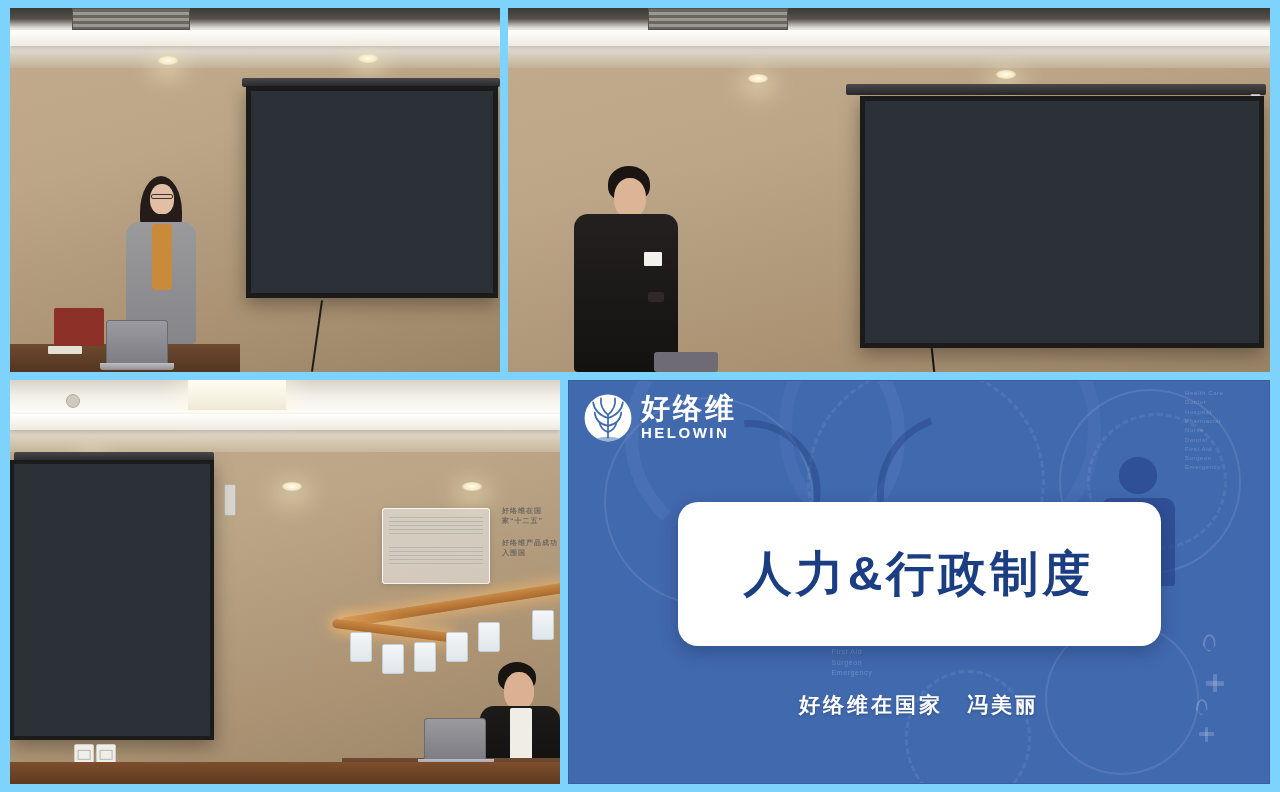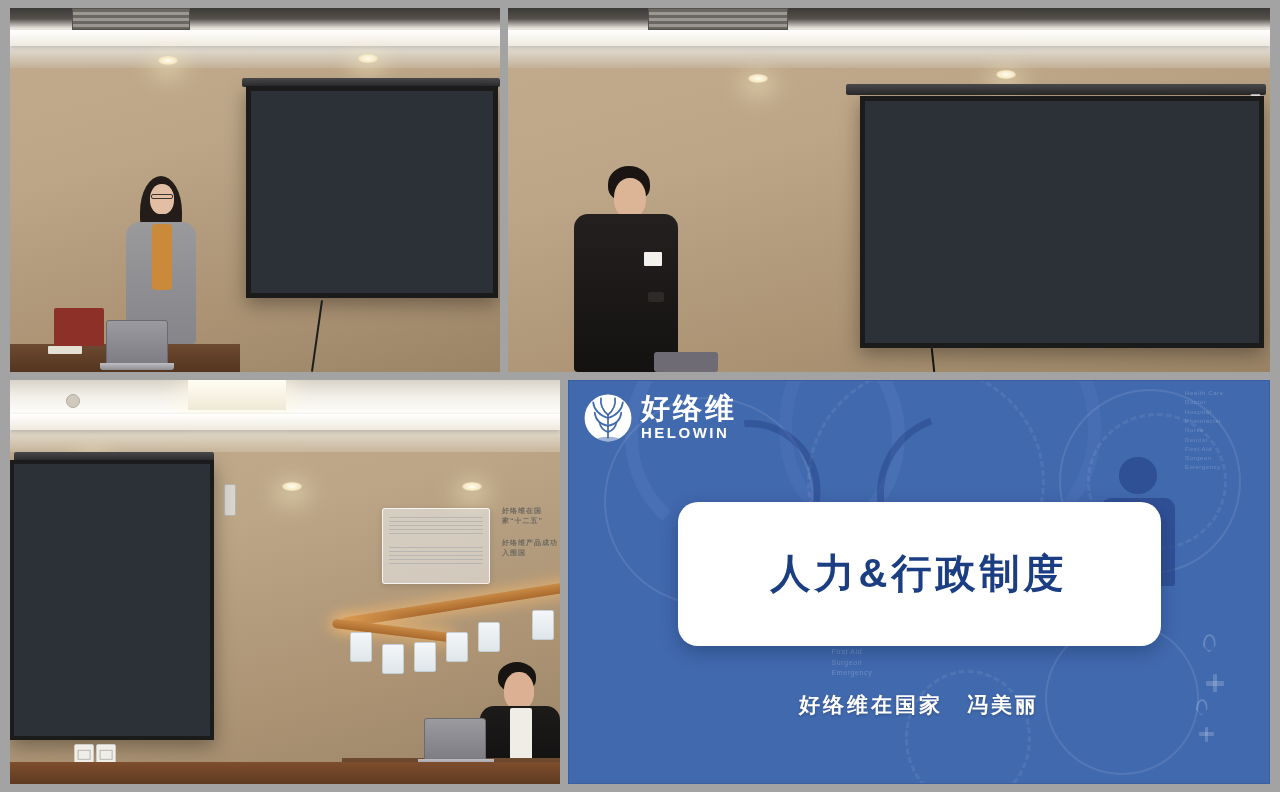--- a/index.html
+++ b/index.html
@@ -4,21 +4,21 @@
 <style>
   * { margin:0; padding:0; box-sizing:border-box; }
   html,body{ background:#ffffff; }
   body{
     width:1280px; height:792px;
     font-family:"Liberation Sans","DejaVu Sans",sans-serif;
     overflow:hidden;
   }
   .collage{
     position:relative; width:1280px; height:792px;
-    background:#a3a3a3;
+    background:#7dd3fc;
   }
   .panel{ position:absolute; overflow:hidden; }
 
   
   #p1{ left:10px; top:8px; width:490px; height:364px; background:#b9a489; }
   .room-wall{ position:absolute; inset:0;
     background:
       linear-gradient(165deg,#c3ac8e 0%,#bca687 36%,#ab9374 72%,#9b8466 100%);
   }
   .ceil{
@@ -139,21 +139,21 @@
   .hr-logo{ position:absolute; left:14px; top:12px; display:flex; align-items:center; gap:8px; }
   .tree-mark{ width:50px; height:50px; }
   .hr-brand-cn{ font-size:29px; font-weight:bold; color:#fff; letter-spacing:3px; line-height:1; }
   .hr-brand-en{ font-size:15px; font-weight:bold; color:#fff; letter-spacing:2.5px; line-height:1.1; margin-top:2px; }
   .hr-card{
     position:absolute; left:15.5%; top:30%; width:69%; height:36%;
     background:#fff; border-radius:20px; box-shadow:0 6px 18px rgba(10,25,60,.3);
     display:flex; align-items:center; justify-content:center;
   }
   .hr-card span{
-    font-size:40px; font-weight:bold; color:#1b3d82; letter-spacing:4px;text-align:right;
+    font-size:48px; font-weight:bold; color:#1b3d82; letter-spacing:4px;text-align:right;
   }
   .hr-presenter{
     position:absolute; left:0; right:0; top:77%; text-align:center;
     color:#fff; font-size:21px; font-weight:bold; letter-spacing:3px;
     text-shadow:0 1px 3px rgba(0,0,0,.25);
   }
   .kwlist{
     position:absolute; color:rgba(255,255,255,.22); font-size:7px;
     line-height:1.55; letter-spacing:.6px;
   }

